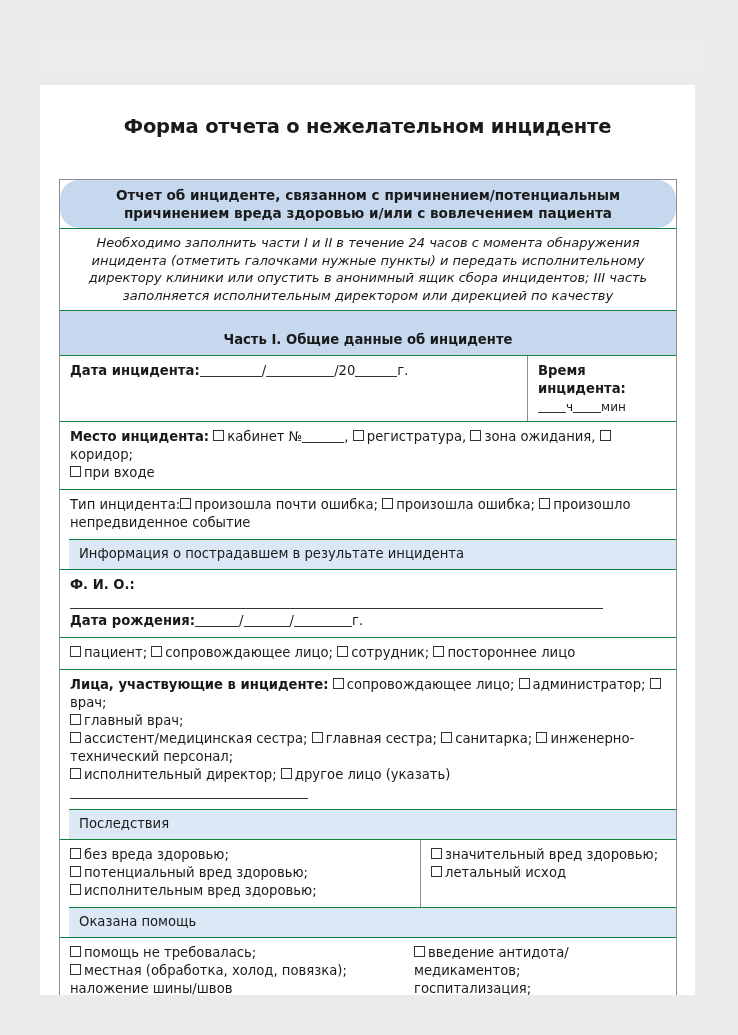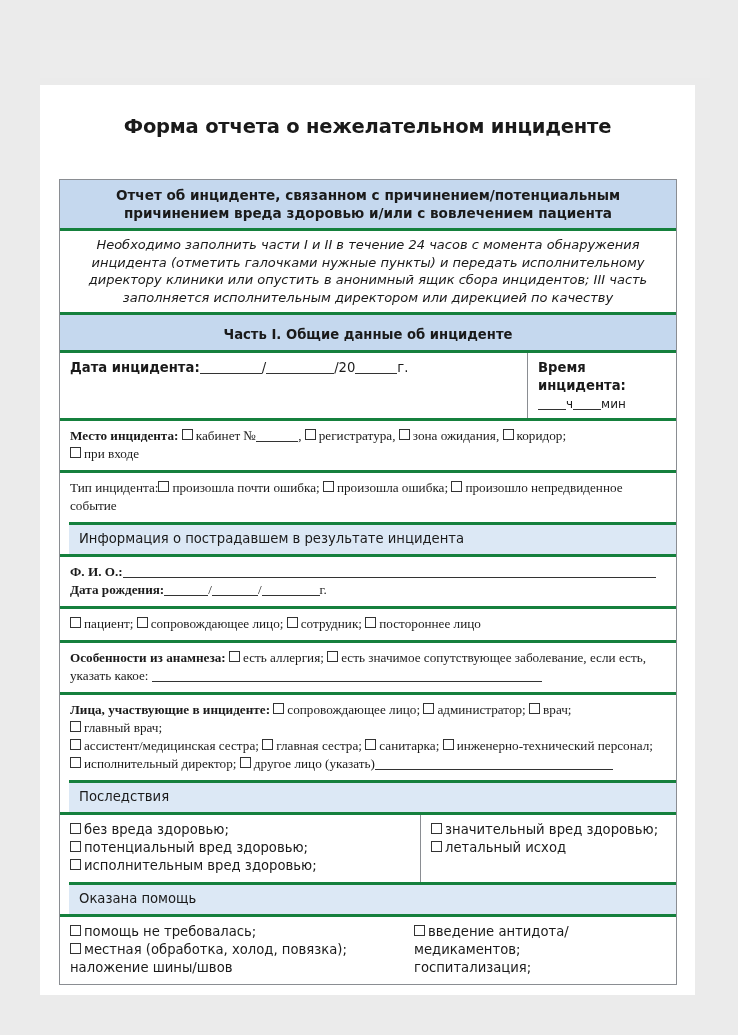--- a/index.html
+++ b/index.html
@@ -12,27 +12,27 @@
     position: absolute; left: 40px; top: 85px; width: 655px; height: 986px; background: #ffffff;
   }
   .title {
     position: absolute; left: 0; top: 30px; width: 100%; text-align: center;
     font-size: 19.5px; font-weight: bold; letter-spacing: -0.2px;
   }
   .form {
     position: absolute; left: 19px; top: 94px; width: 616px;
     border: 1px solid #8a8d92; font-size: 13.2px; line-height: 18px;
   }
-  .row { border-top: 3px solid #15803d; }
-  .row:first-child { border-top: none; }
+  .row { border-top: 1px solid #15803d; }
+  .row:first-child { border-top: none; border-radius: 19px; }
   .hdr-main { background: #c5d8ee; text-align: center; font-weight: bold; padding: 6px 10px 6px; font-size: 13.6px; line-height: 18px; }
-  .hdr-part { background: #c5d8ee; text-align: center; font-weight: bold; padding: 11px 10px 6px; }
+  .hdr-part { background: #c5d8ee; text-align: center; font-weight: bold; padding: 20px 10px 6px; }
   .hdr-sub { background: #dce8f5; text-align: left; padding: 5px 10px 6px; margin-left: 9px; }
   .intro { text-align: center; font-style: italic; padding: 5px 8px 6px; line-height: 17.5px; font-size: 13px; }
-  .cell { padding: 6px 10px 7px; font-family: Liberation Serif, serif; }
+  .cell { padding: 6px 10px 7px; }
   .split { display: flex; }
   .split > div { padding: 6px 10px 7px; }
   .split .left { flex: 1; }
   .split .right { border-left: 1px solid #8a8d92; }
   .date-row .right { width: 130px; padding: 6px 8px 5px 10px; }
   .cons .left { width: 340px; flex: none; }
   .cons .right { flex: 1; }
   .help { display: flex; padding: 6px 10px 7px; }
   .help .col1 { width: 344px; }
   .help .col2 { flex: 1; }
@@ -91,26 +91,20 @@
       <span class="line"><b>Дата рождения:</b><span class="blank" style="width:44px"></span><span>/</span><span class="blank" style="width:46px"></span><span>/</span><span class="blank" style="width:58px"></span><span>г.</span></span>
     </div>
 
     <div class="row cell">
       <span class="cb"></span><span>пациент;</span>
       <span class="cb"></span><span>сопровождающее лицо;</span>
       <span class="cb"></span><span>сотрудник;</span>
       <span class="cb"></span><span>постороннее лицо</span>
     </div>
 
-    <div class="row cell">
-      <b>Особенности из анамнеза:</b>
-      <span class="cb"></span><span>есть аллергия;</span>
-      <span class="cb"></span><span>есть значимое сопутствующее заболевание, если есть, указать какое:</span>
-      <span class="blank" style="width:390px"></span>
-    </div>
 
     <div class="row cell">
       <b>Лица, участвующие в инциденте:</b>
       <span class="cb"></span><span>сопровождающее лицо;</span>
       <span class="cb"></span><span>администратор;</span>
       <span class="cb"></span><span>врач;</span><br>
       <span class="cb"></span><span>главный врач;</span><br>
       <span class="cb"></span><span>ассистент/медицинская сестра;</span>
       <span class="cb"></span><span>главная сестра;</span>
       <span class="cb"></span><span>санитарка;</span>

